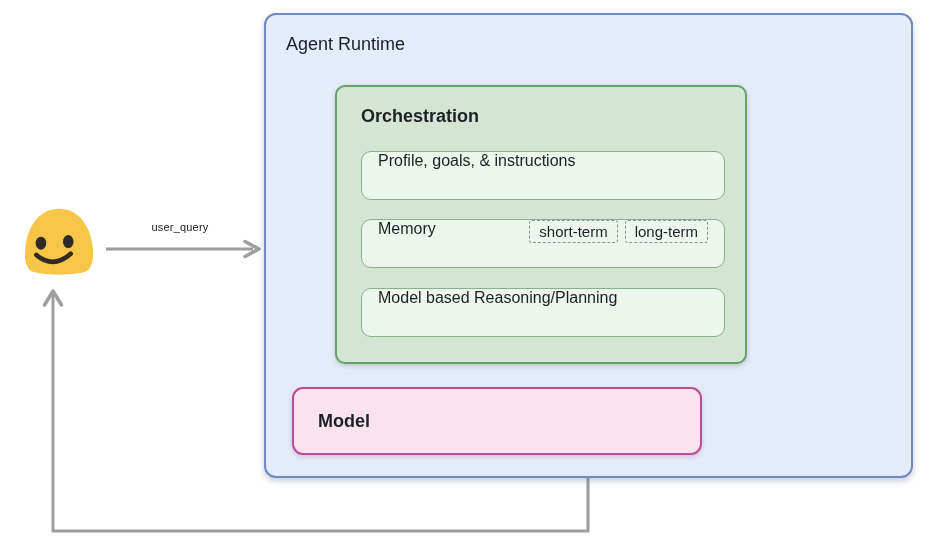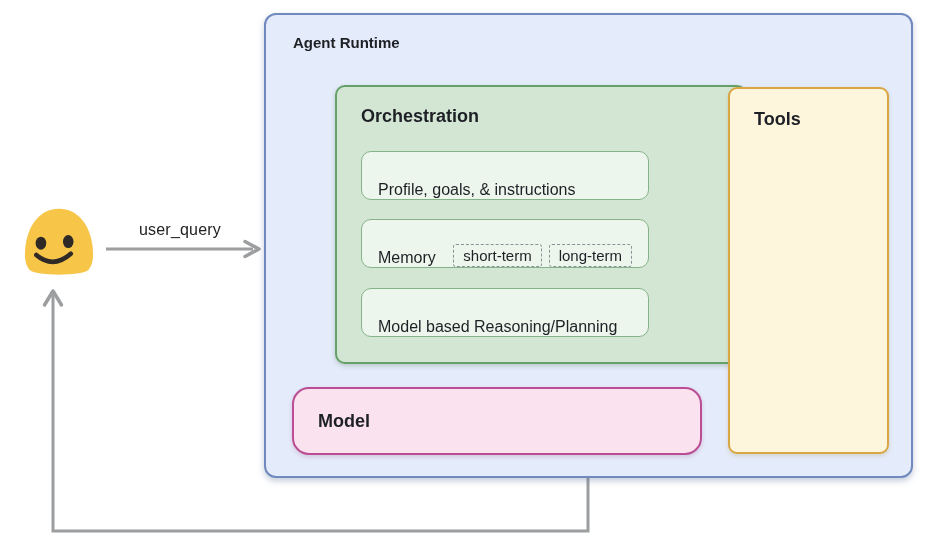--- a/index.html
+++ b/index.html
@@ -18,66 +18,66 @@
   .canvas {
     position:relative; width:929px; height:548px; overflow:hidden;
     background:var(--background);
     font-family:"Liberation Sans", sans-serif;
     color:var(--text);
   }
   svg.arrow-layer { position:absolute; left:0; top:0; width:929px; height:548px; }
   .arrow-line { stroke:var(--arrow); stroke-width:3; fill:none; }
   .arrow-head { stroke:var(--arrow); stroke-width:3.5; fill:none; stroke-linecap:round; stroke-linejoin:round; }
 
-  .flow-label { position:absolute; font-size:16px; letter-spacing:0.2px; text-align:center; color:#222; }
+  .flow-label { position:absolute; font-size:11px; letter-spacing:0.2px; text-align:center; color:#222; }
   .label-user-query { left:118px; top:221px; width:124px; }
   .label-agent-response { left:182px; top:504px; width:158px; }
 
   .emoji { position:absolute; left:17px; top:204px; width:84px; height:81px; }
   .emoji-body { fill:var(--emoji-body); }
   .emoji-eye { fill:var(--emoji-features); }
   .emoji-mouth { fill:none; stroke:var(--emoji-features); stroke-width:5.5; stroke-linecap:round; }
 
   .runtime-box {
     position:absolute; left:264px; top:13px; width:649px; height:465px;
     background:var(--runtime-fill);
     border:2px solid var(--runtime-border); border-radius:12px;
     box-shadow:0 3px 6px rgba(90,110,150,0.35);
   }
-  .runtime-title { position:absolute; left:27px; top:19px; font-size:15px; font-weight:700; }
+  .runtime-title { position:absolute; left:20px; top:19px; font-size:18px; font-weight:400; }
 
   .orch-box {
     position:absolute; left:26px; top:70px; width:412px; height:279px;
     background:var(--orchestration-fill);
     border:2px solid var(--orchestration-border); border-radius:10px;
     box-shadow:0 2px 4px rgba(60,90,60,0.25);
     margin-left:43px;
   }
   .orch-title { position:absolute; left:24px; top:19px; font-size:18px; font-weight:600; }
 
   .inner-box {
-    position:absolute; left:24px; width:288px; height:49px;
+    position:absolute; left:24px; width:364px; height:49px;
     background:var(--inner-fill);
     border:1.5px solid var(--inner-border); border-radius:10px;
-    display:flex; align-items:flex-end; padding:0 16px; font-size:16px;
+    display:flex; align-items:flex-start; padding:0 16px; font-size:16px;
   }
   .inner-profile   { top:64px; }
   .inner-memory    { top:132px; }
   .inner-reasoning { top:201px; }
 
   .chip-group { margin-left:auto; display:flex; gap:7px; padding-right:0; }
   .chip {
     border:1.6px dashed var(--chip-border); border-radius:3px;
     padding:2px 9px; font-size:15px; white-space:nowrap; background:transparent;
   }
 
   .model-box {
     position:absolute; left:26px; top:372px; width:410px; height:68px;
     background:var(--model-fill);
-    border:2px solid var(--model-border); border-radius:17px;
+    border:2px solid var(--model-border); border-radius:11px;
     display:flex; align-items:center; padding-left:24px;
     box-shadow:0 2px 4px rgba(140,60,110,0.2);
   }
   .model-title { font-size:18px; font-weight:600; }
 
   .tools-box {
     position:absolute; left:462px; top:72px; width:161px; height:367px;
     background:var(--tools-fill);
     border:2px solid var(--tools-border); border-radius:9px;
     box-shadow:0 2px 4px rgba(150,120,40,0.2);
@@ -127,18 +127,15 @@
 
       <div class="inner-box inner-reasoning">
         <span>Model based Reasoning/Planning</span>
       </div>
     </div>
 
     <div class="model-box">
       <span class="model-title">Model</span>
     </div>
 
-    <div class="tools-box">
-      <div class="tools-title">Tools</div>
-    </div>
   </div>
 
 </div>
 
 </body></html>

